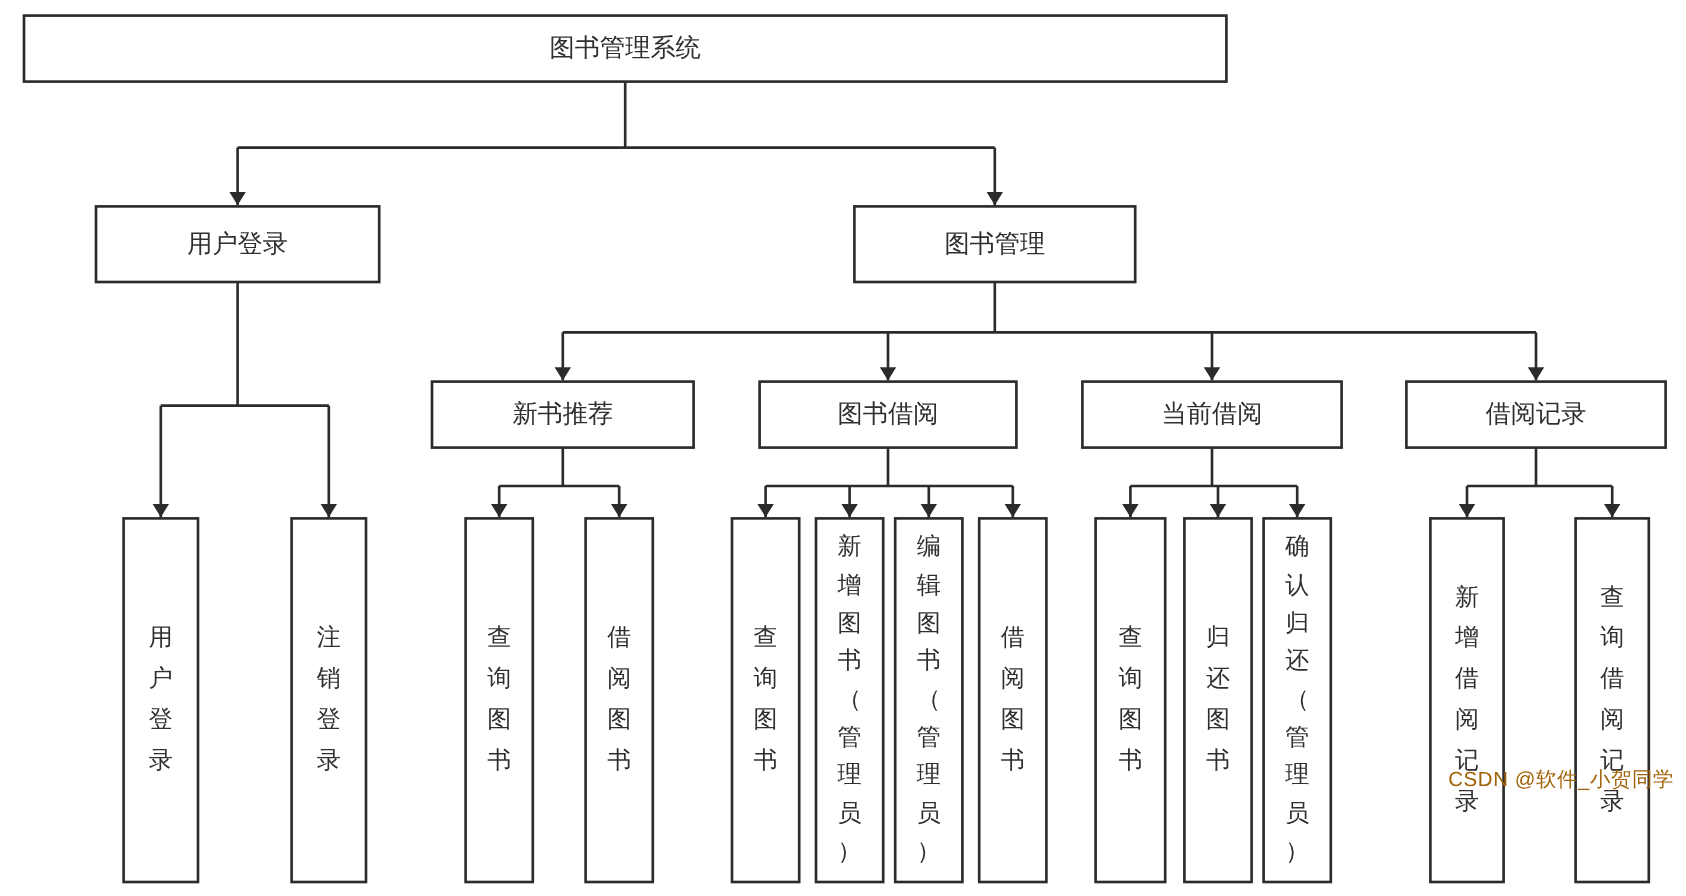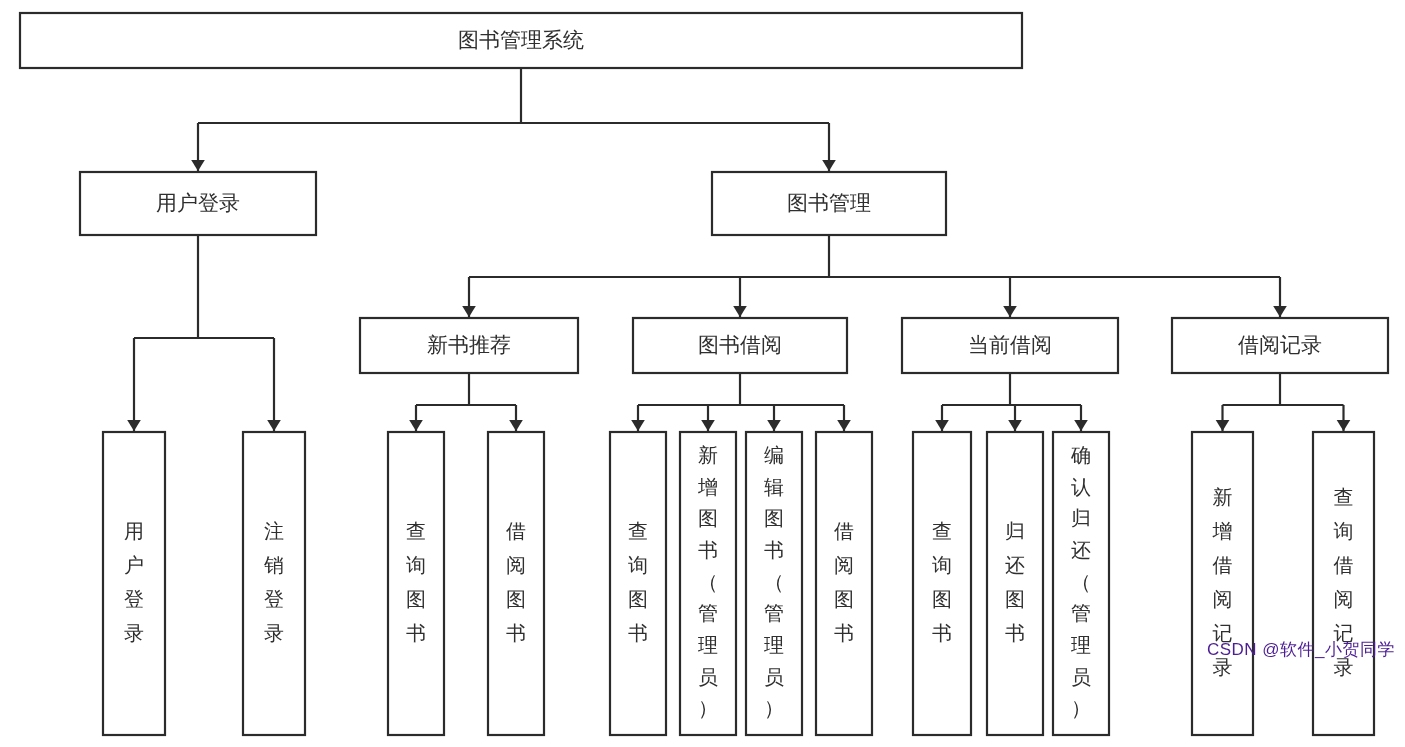--- a/index.html
+++ b/index.html
@@ -55,21 +55,21 @@
   .arrow-head {
     fill: #2b2b2b;
     stroke: none;
   }
   .watermark {
     position: absolute;
     right: 10px;
     bottom: 6px;
     font-family: "Liberation Sans", "DejaVu Sans", sans-serif;
     font-size: 17px;
-    color: #4c1d95;
+    color: #a16207;
     letter-spacing: 0.5px;
     user-select: none;
     pointer-events: none;
     white-space: nowrap;
   }
 </style>
 </head>
 <body>
 
 <div id="diagram-root">

